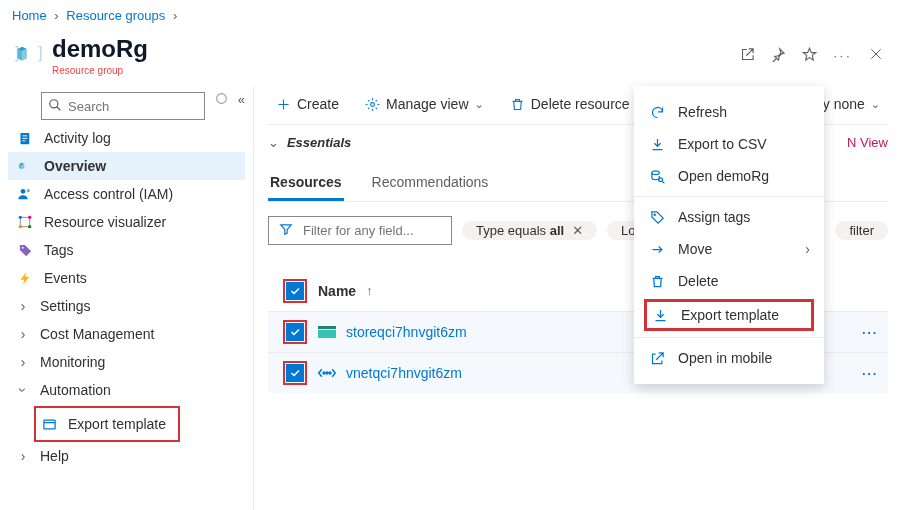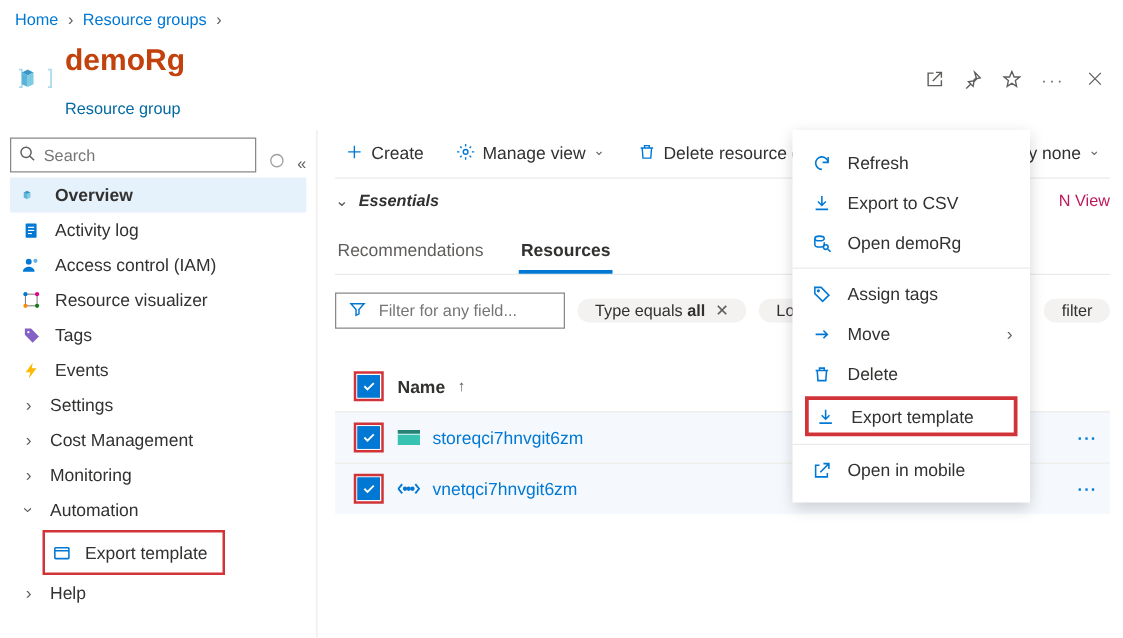--- a/index.html
+++ b/index.html
@@ -5,44 +5,44 @@
     * { box-sizing: border-box; margin: 0; padding: 0; }
     body { font-family: "Segoe UI", -apple-system, sans-serif; font-size: 13px; color: #323130; width: 898px; height: 510px; overflow: hidden; background: #fff; }
     a { text-decoration: none; }
 
     .breadcrumb { padding: 8px 12px; font-size: 13px; }
     .breadcrumb a { color: #0078d4; }
     .breadcrumb .sep { color: #605e5c; margin: 0 4px; }
 
     .header { display: flex; align-items: center; padding: 4px 14px 10px 14px; }
     .header-icon { width: 28px; height: 28px; margin-right: 10px; flex-shrink:0;}
-    .header-title { font-size: 24px; font-weight: 600; color: #c2410c; }
-    .header-sub { font-size: 13px; color: #0369a1; margin-top: 16px; }
+    .header-title { font-size: 24px; font-weight: 600; color: #0f172a; }
+    .header-sub { font-size: 10px; color: #ef4444; margin-top: 2px; }
     .header-spacer { flex: 1; }
     .header-actions { display: flex; gap: 16px; align-items: center; color: #605e5c; }
     .hact { cursor: pointer; }
 
     .columns { display: flex; height: calc(100% - 68px); }
 
     .sidebar { width: 254px; border-right: 1px solid #edebe9; padding: 6px 8px; }
-    .search-row { display: flex; align-items: flex-end; gap: 10px; margin-bottom: 4px; }
+    .search-row { display: flex; align-items: flex-start; gap: 10px; margin-bottom: 4px; margin-left: 33px; }
     .search-box { flex: 1; display: flex; align-items: center; border: 1px solid #8a8886; height: 28px; padding: 0 6px; gap: 6px; }
     .search-box input { border: none; outline: none; width: 100%; font-size: 13px; }
     .pin-ic, .collapse-ic { color: #605e5c; cursor:pointer; }
 
     .nav-item { display: flex; align-items: center; gap: 10px; padding: 6px 8px; cursor: pointer; font-size: 14px; }
     .nav-item.selected { background: #e5f1fb; font-weight: 600; }
     .nav-item .chev { width: 14px; display:inline-flex; justify-content:center; color:#605e5c; }
     .nav-item .icon { width: 18px; display:inline-flex; justify-content:center; }
     .nav-sub { padding-left: 30px; }
     .highlight-box { border: 2px solid #d13438; display:inline-flex; padding: 2px 4px; margin-left: 26px; margin-top: 2px; }
 
     .main { flex: 1; padding: 0px 10px 0 14px; position: relative; }
     .toolbar { display: flex; align-items: center; gap: 10px; padding: 4px 0 6px 0; }
-    .tb-btn { display: inline-flex; gap: 6px; padding: 6px 8px; cursor: pointer; color: #323130; font-size: 14px;}
+    .tb-btn { display: inline-flex; align-items: center; gap: 6px; padding: 6px 8px; cursor: pointer; color: #323130; font-size: 14px;}
     .tb-btn .ic { color: #0078d4; display:inline-flex; }
     .tb-more { background: #f3f2f1; padding: 5px 8px; cursor:pointer; }
     .tb-spacer { flex: 1; }
     .chev-sm { color: #605e5c; font-size: 11px; }
 
     .essentials { display: flex; align-items: center; gap: 8px; padding: 10px 0; border-top: 1px solid #edebe9; }
     .ess-chev { color: #605e5c; }
     .json-link { color:#be185d; }
 
     .tabs { display: flex; gap: 26px; border-bottom: 1px solid #edebe9; margin-top: 6px; }
@@ -128,40 +128,40 @@
               <path d="M21 21l-6-6"></path>
             </svg></span>
         <input placeholder="Search" style="">
       </div>
       <span class="pin-ic"><svg width="13" height="13" viewBox="0 0 24 24" fill="none" stroke="#a19f9d" stroke-width="2">
             <circle cx="12" cy="12" r="9"></circle>
           </svg></span>
       <span class="collapse-ic">«</span>
     </div>
 
-    <div class="nav-item selected">
-      <span class="icon">
-          <svg width="16" height="16" viewBox="0 0 24 24">
-            <path fill="#3999c6" d="M3 9l4-2 4 2-4 2z"></path>
-            <path fill="#59b4d9" d="M3 9v6l4 2v-6z"></path>
-            <path fill="#7fcae3" d="M11 9v6l-4 2v-6z"></path>
-          </svg>
-        </span>
-      <span>Overview</span>
-    </div>
     <div class="nav-item">
       <span class="icon">
           <svg width="15" height="15" viewBox="0 0 24 24" fill="#0078d4">
             <rect x="4" y="3" width="14" height="18" rx="1" fill="#0078d4"></rect>
             <rect x="7" y="7" width="8" height="1.5" fill="#fff"></rect>
             <rect x="7" y="11" width="8" height="1.5" fill="#fff"></rect>
             <rect x="7" y="15" width="5" height="1.5" fill="#fff"></rect>
           </svg>
         </span>
       <span>Activity log</span>
+    </div>
+    <div class="nav-item selected">
+      <span class="icon">
+          <svg width="16" height="16" viewBox="0 0 24 24">
+            <path fill="#3999c6" d="M3 9l4-2 4 2-4 2z"></path>
+            <path fill="#59b4d9" d="M3 9v6l4 2v-6z"></path>
+            <path fill="#7fcae3" d="M11 9v6l-4 2v-6z"></path>
+          </svg>
+        </span>
+      <span>Overview</span>
     </div>
     <div class="nav-item">
       <span class="icon">
           <svg width="16" height="16" viewBox="0 0 24 24" fill="#0078d4">
             <circle cx="9" cy="8" r="3.5"></circle>
             <path d="M2 20c0-4 4-6 7-6s7 2 7 6"></path>
             <circle cx="17" cy="7" r="2.5" fill="#69afe5"></circle>
           </svg>
         </span>
       <span>Access control (IAM)</span>
@@ -272,22 +272,22 @@
     </div>
 
     <div class="essentials">
       <span class="ess-chev">⌄</span>
       <span style="font-weight:600;font-style:italic;">Essentials</span>
       <div style="flex:1"></div>
       <a href="#" class="json-link">N View</a>
     </div>
 
     <div class="tabs">
+      <div class="tab active">Resources</div>
       <div class="tab">Recommendations</div>
-      <div class="tab active">Resources</div>
     </div>
 
     <div class="filters">
       <div class="filter-field">
         <span><svg width="14" height="14" viewBox="0 0 24 24" fill="none" stroke="#0078d4" stroke-width="2">
               <path d="M3 5h18l-7 8v6l-4 2v-8z"></path>
             </svg></span>
         <input placeholder="Filter for any field..." style="">
       </div>
       <div class="pill">

